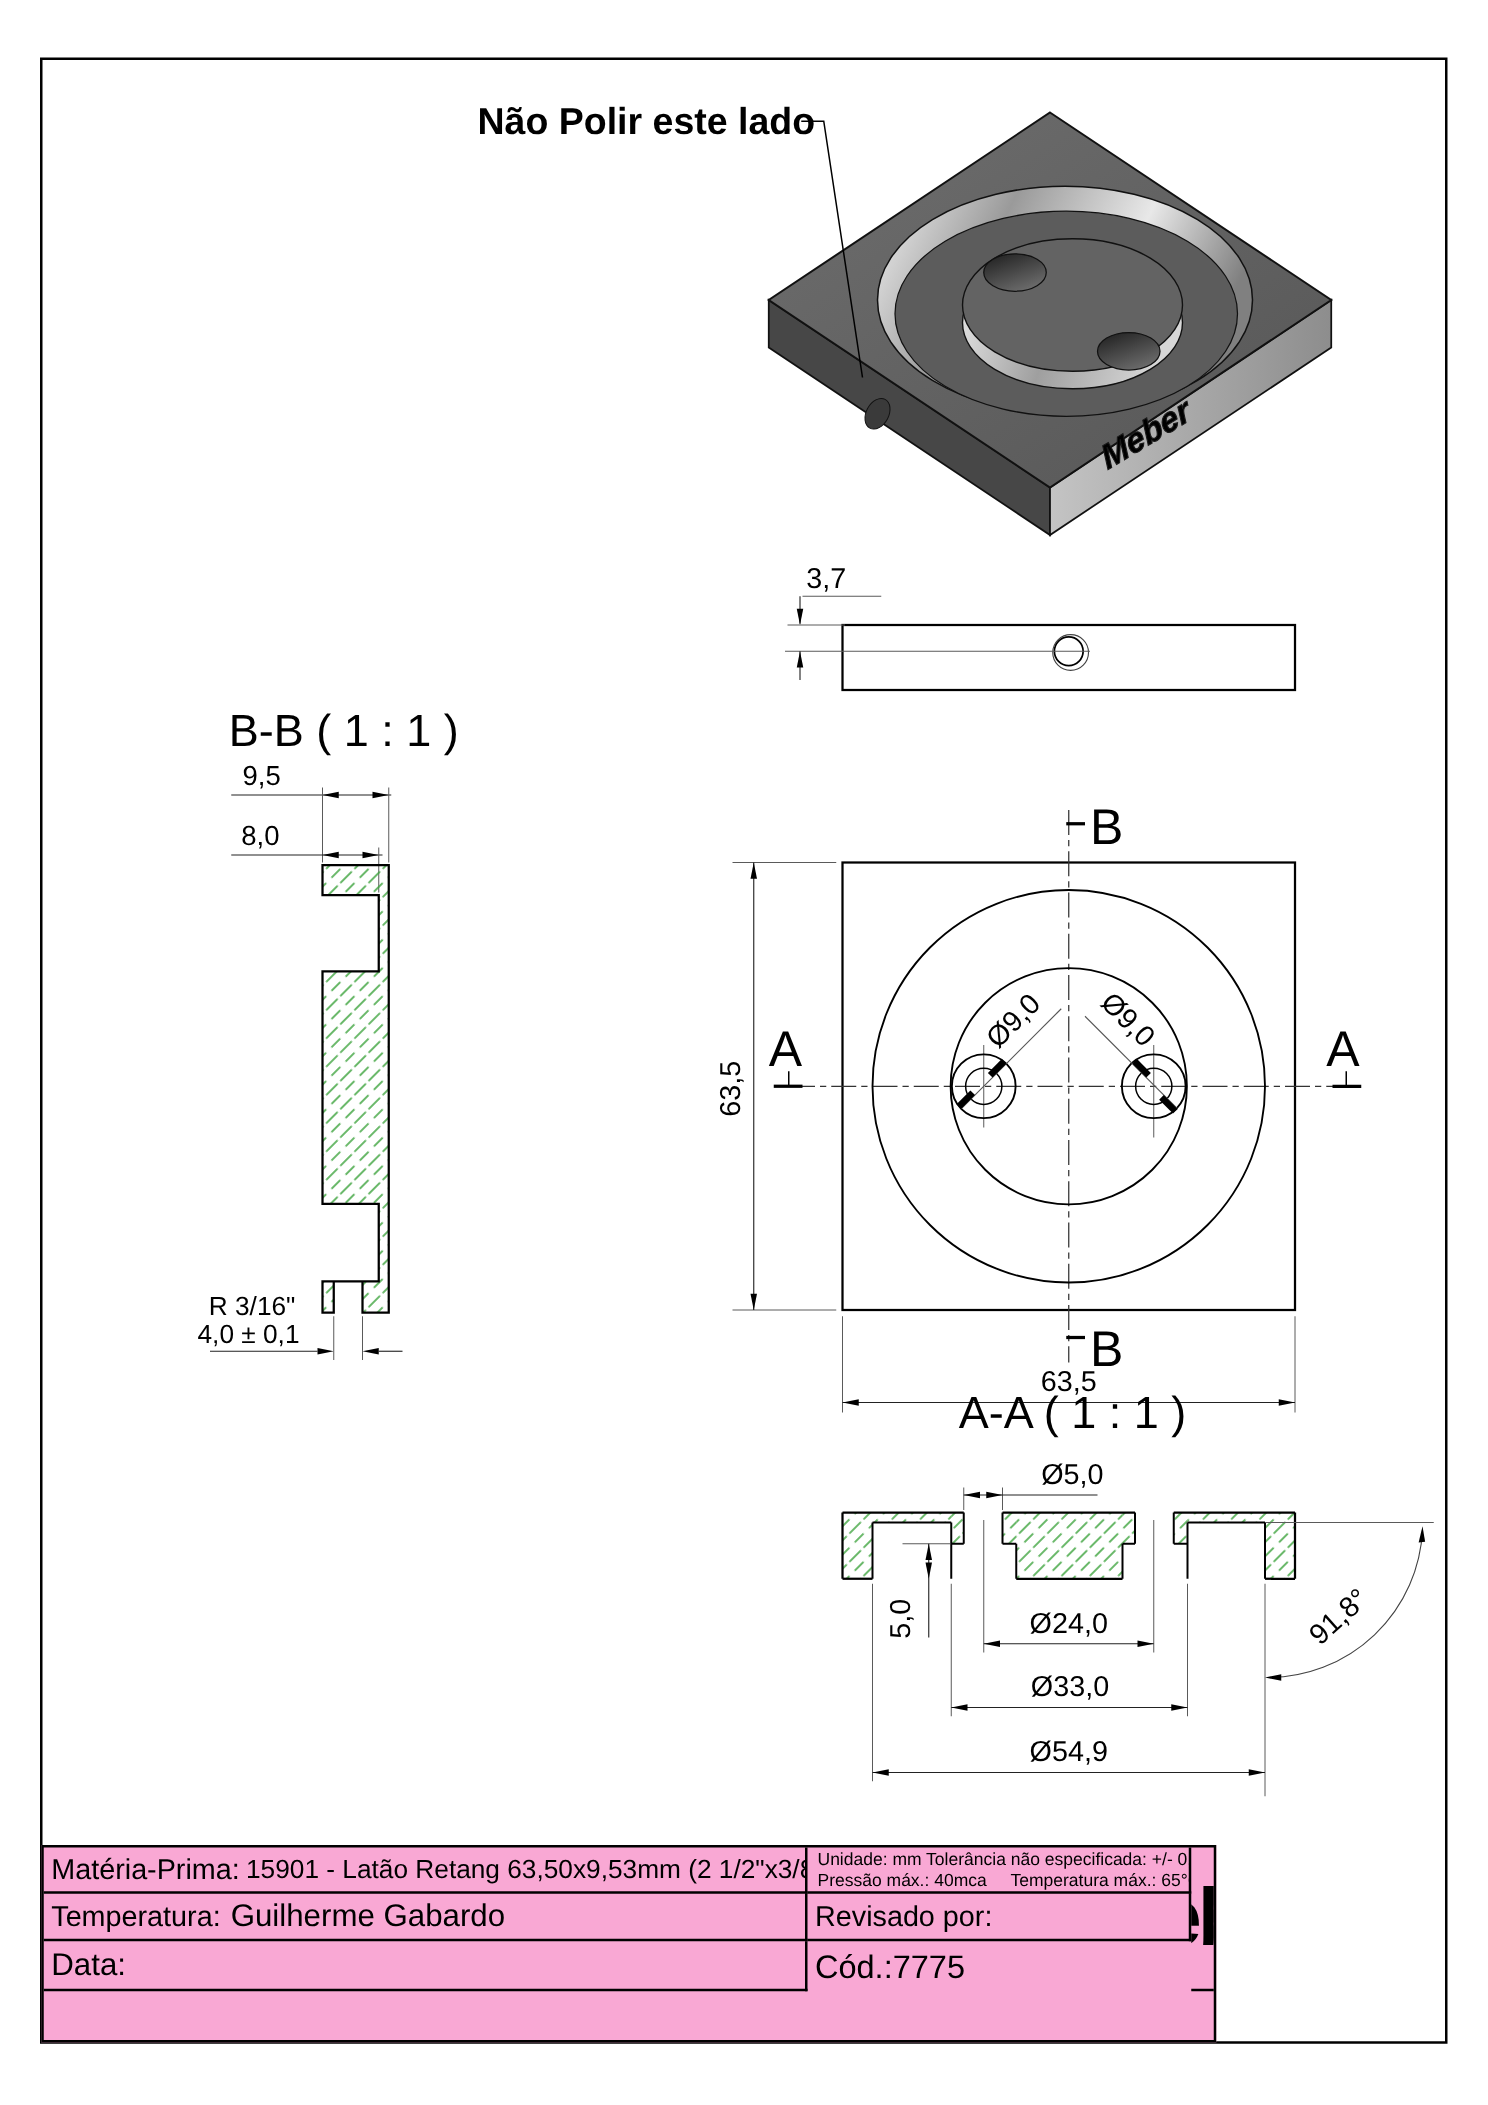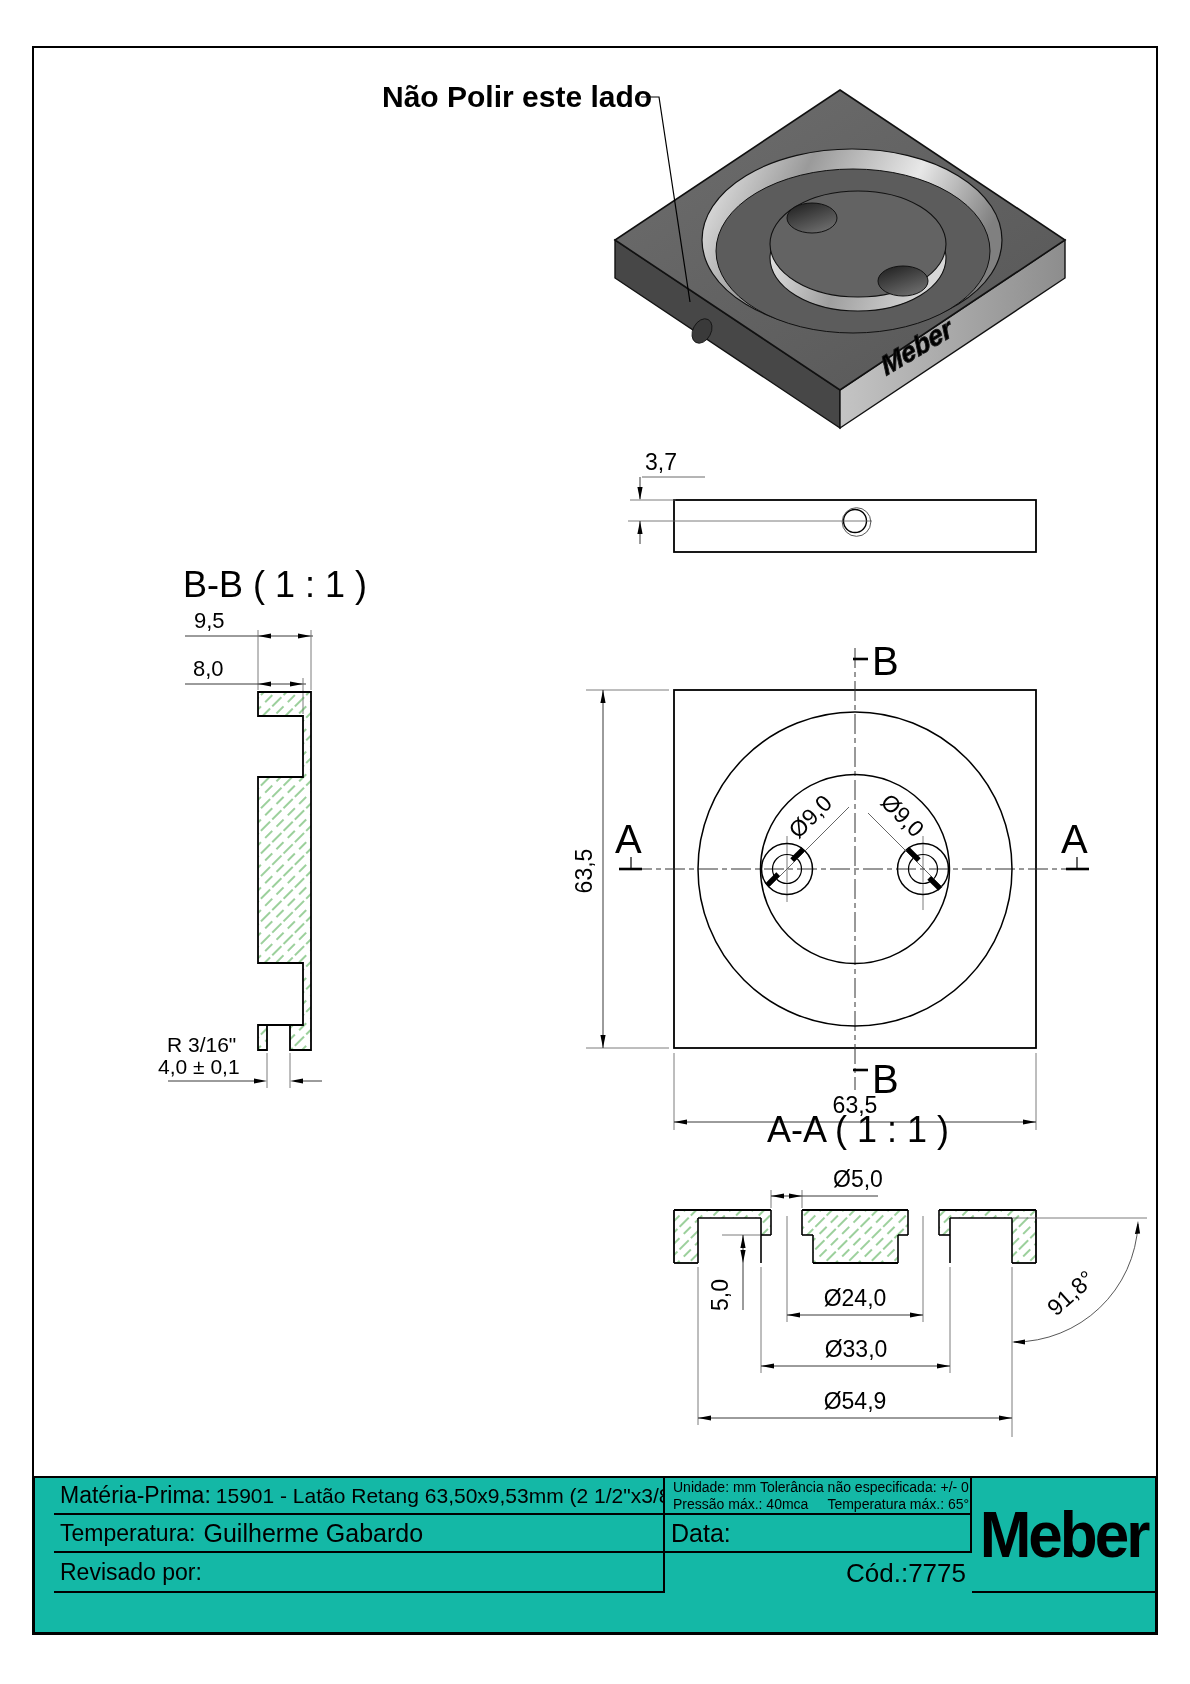--- a/index.html
+++ b/index.html
@@ -2,38 +2,38 @@
 <html><head>
 <meta charset="utf-8">
 <style>
   html,body{margin:0;padding:0;background:#ffffff;}
   #sheet{position:relative;width:1190px;height:1684px;background:#fff;
          font-family:"Liberation Sans", sans-serif;color:#000;overflow:hidden;}
   #drawing{position:absolute;left:0;top:0;}
   svg text{font-family:"Liberation Sans", sans-serif;fill:#000;}
 
   
-  #titleblock{position:absolute;left:33px;top:1476px;width:1124px;height:158px;
-              border:2px solid #000;box-sizing:border-box;background:#14b8a6;
+  #titleblock{position:absolute;left:33px;top:1476px;width:940px;height:158px;
+              border:2px solid #000;box-sizing:border-box;background:#f9a8d4;
               display:grid;grid-template-columns:611px 307px 1fr;
-              grid-template-rows:37px 38px 40px 1fr;padding-left:19px;}
+              grid-template-rows:37px 38px 40px 1fr;}
   .cell{box-sizing:border-box;display:flex;align-items:center;padding:0 6px;
         border-right:2px solid #000;border-bottom:2px solid #000;white-space:nowrap;overflow:hidden;}
   .cell.lastcol{border-right:none;}
   .cell.lastrow{border-bottom:none;}
   .lbl{font-size:23px;}
   .val{font-size:21px;margin-left:5px;}
   .val-big{font-size:25px;margin-left:8px;}
   .single{font-size:25px;}
   .tolcell{flex-direction:column;align-items:flex-start;justify-content:center;
            font-size:14px;line-height:17px;padding:2px 8px;}
   .tol2{display:flex;gap:19px;}
   #logo-cell{grid-column:3;grid-row:1/4;border-right:none;justify-content:center;}
   #logo-text{font-size:62px;font-weight:800;letter-spacing:-3px;transform:scaleY(1.05);}
-  #cod-cell{font-size:26px;justify-content:flex-end;}
+  #cod-cell{font-size:26px;}
 </style>
 </head>
 <body>
 
 <div id="sheet">
 
 <svg id="drawing" width="1190" height="1684" viewBox="0 0 1190 1684" xmlns="http://www.w3.org/2000/svg">
   <defs>
     <pattern id="hatch" patternUnits="userSpaceOnUse" width="16" height="16" patternTransform="rotate(-45)">
       <line x1="0" y1="4" x2="16" y2="4" stroke="#3aa23a" stroke-width="1.2" stroke-dasharray="10 3"></line>
@@ -279,25 +279,25 @@
   </div>
   <div class="cell" id="logo-cell">
     <span id="logo-text">Meber</span>
   </div>
 
   <div class="cell">
     <span class="lbl">Temperatura:</span>
     <span class="val-big">Guilherme Gabardo</span>
   </div>
 
+  <div class="cell">
+    <span class="lbl">Revisado por:</span>
+  </div>
   <div class="cell single">
     <span>Data:</span>
   </div>
-  <div class="cell">
-    <span class="lbl">Revisado por:</span>
-  </div>
 
   <div class="cell lastcol lastrow" id="cod-cell">
     <span>Cód.:7775</span>
   </div>
 </div>
 
 </div>
 
 </body></html>

